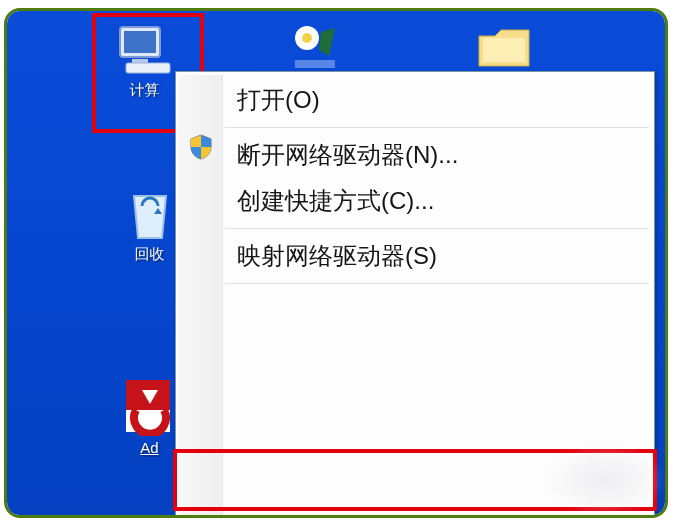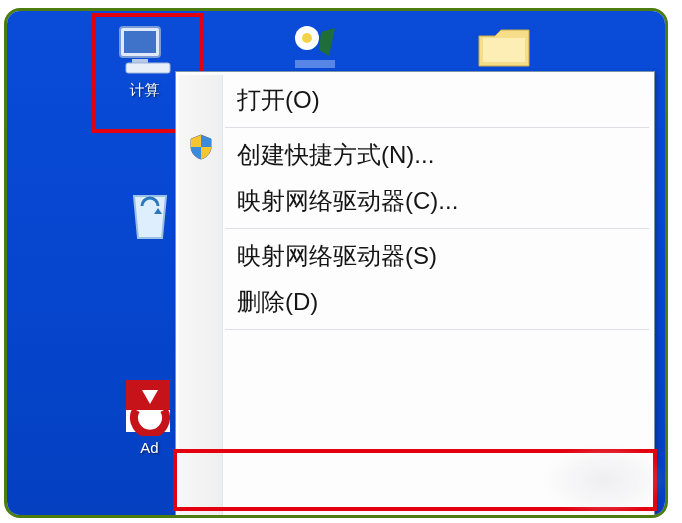--- a/index.html
+++ b/index.html
@@ -40,21 +40,21 @@
   .desktop-icon .img {
     width: 60px;
     height: 54px;
     margin: 0 auto 4px;
     display: flex;
     align-items: center;
     justify-content: center;
   }
   .icon-computer { left: 95px; top: 12px; }
   .icon-recycle { left: 100px; top: 176px; }
-  .icon-adobe { left: 100px; top: 370px; }
+  .icon-adobe { left: 100px; top: 370px; text-decoration: underline; }
   .icon-flower { left: 280px; top: 10px; width: 60px; }
   .icon-folder { left: 468px; top: 10px; width: 60px; }
   .red-box-1 {
     position: absolute;
     left: 85px;
     top: 2px;
     width: 112px;
     height: 120px;
     border: 4px solid #e3000f;
   }
@@ -163,20 +163,21 @@
   </div>
 
   <div class="desktop-icon icon-recycle">
     <div class="img">
       <svg width="52" height="56" viewBox="0 0 52 56">
         <path d="M10 10 L42 10 L38 52 L14 52 Z" fill="#dfeefc" stroke="#9ac0e6" stroke-width="2"></path>
         <path d="M18 20 a8 8 0 1 1 16 0" fill="none" stroke="#2a77bd" stroke-width="3"></path>
         <path d="M30 28 l4 -6 l4 6" fill="#2a77bd"></path>
       </svg>
     </div>
+    <div>回收</div>
   </div>
 
   <div class="desktop-icon icon-adobe">
     <div class="img">
       <svg width="56" height="56" viewBox="0 0 56 56">
         <rect x="4" y="0" width="44" height="30" fill="#c6131a"></rect>
         <rect x="4" y="30" width="44" height="22" fill="#ffffff"></rect>
         <path d="M14 30 a16 16 0 1 0 28 0" fill="none" stroke="#c6131a" stroke-width="8"></path>
         <path d="M20 10 l8 14 l8 -14" fill="#fff"></path>
       </svg>
@@ -198,31 +199,28 @@
             <path d="M14 14 H4 V14 C4 20 9 25 14 26 Z" fill="#3a8bdc"></path>
           </svg>
         </span>
       </div>
       <div class="menu-items">
         <div class="menu-item">
           <span>打开(O)</span>
         </div>
         <div class="menu-sep"></div>
         <div class="menu-item">
-          <span>创建快捷方式(N)...</span>
-        </div>
-        <div class="menu-item">
-          <span>映射网络驱动器(C)...</span>
+          <span>断开网络驱动器(N)...</span>
+        </div>
+        <div class="menu-item">
+          <span>创建快捷方式(C)...</span>
         </div>
         <div class="menu-sep"></div>
         <div class="menu-item">
           <span>映射网络驱动器(S)</span>
-        </div>
-        <div class="menu-item">
-          <span>删除(D)</span>
         </div>
         <div class="menu-sep"></div>
       </div>
     </div>
   </div>
 
   <div class="red-box-2"></div>
 
   <div class="blur-spot"></div>
 

